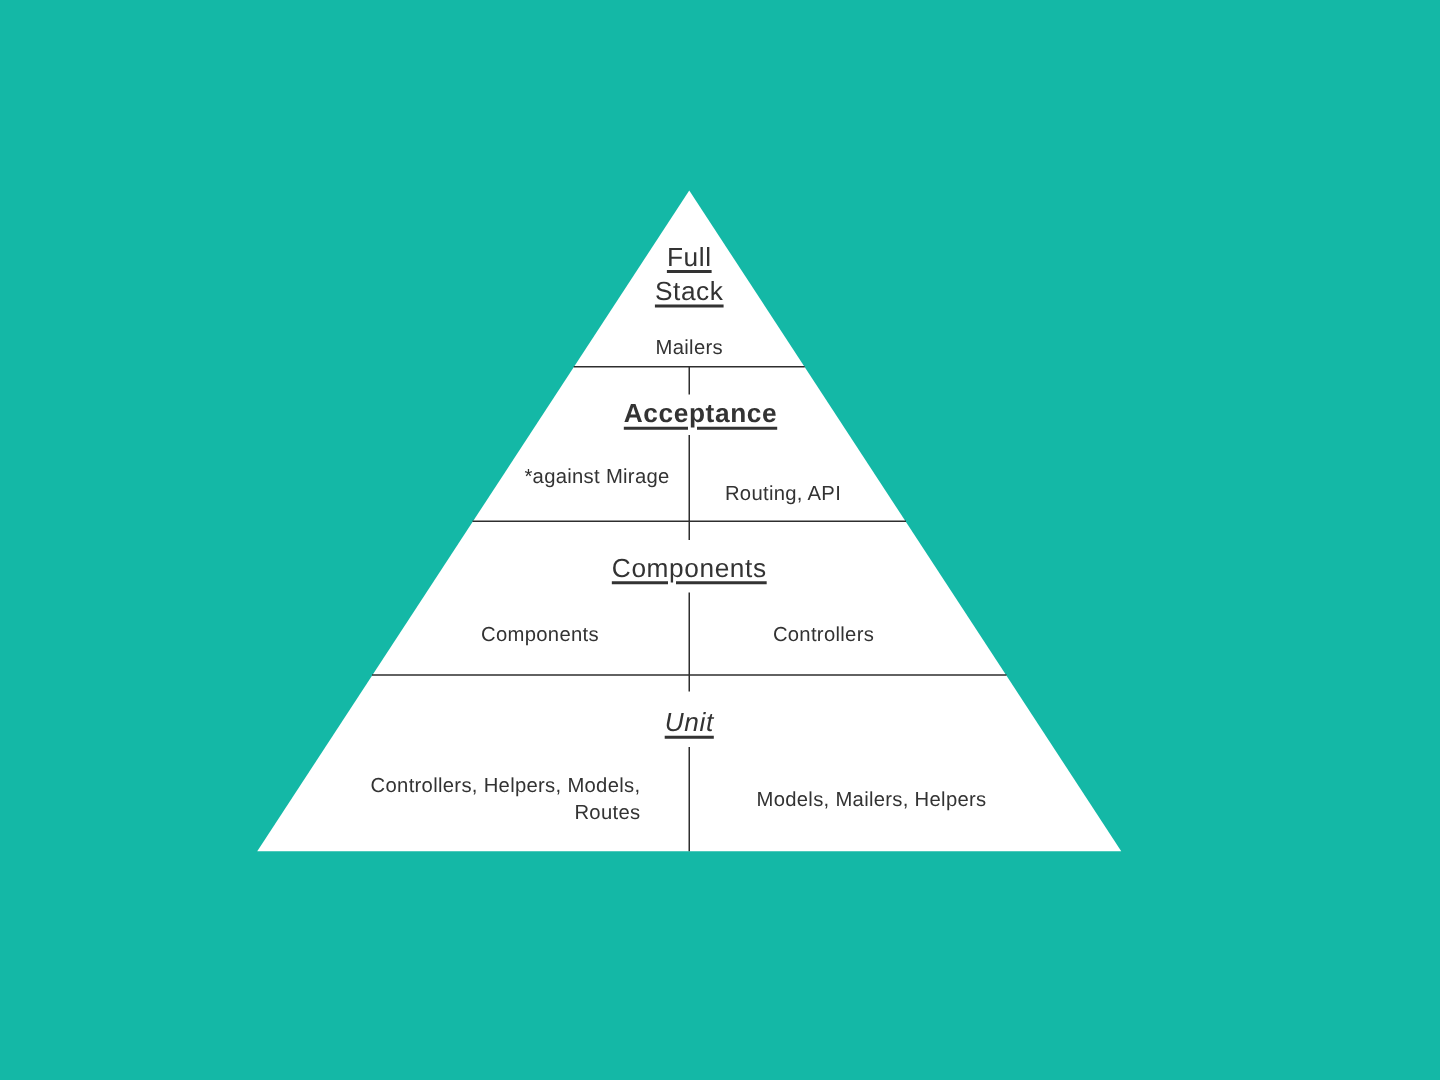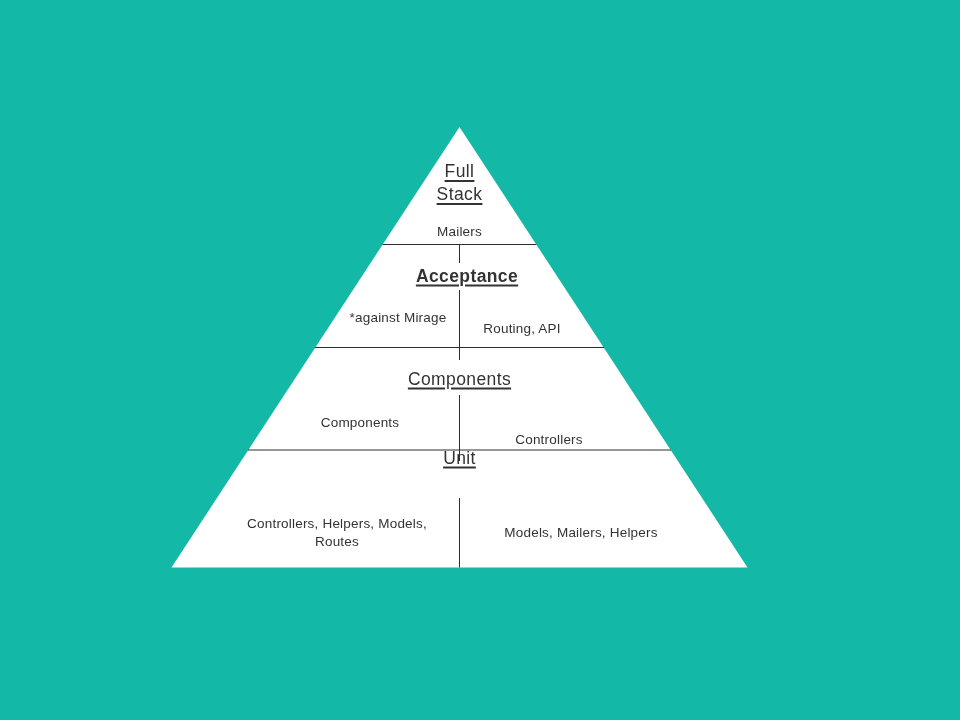--- a/index.html
+++ b/index.html
@@ -62,20 +62,20 @@
   <div class="lbl title" style="left:459.5px; top:183px;">Full
 Stack</div>
   <div class="lbl sub" style="left:459.5px; top:231.5px;">Mailers</div>
 
   <div class="lbl title" style="left:467px; top:276px;font-weight:bold;">Acceptance</div>
   <div class="lbl sub" style="left:398px; top:318px;text-align:center;">*against Mirage</div>
   <div class="lbl sub" style="left:522px; top:329px;">Routing, API</div>
 
   <div class="lbl title" style="left:459.5px; top:379px;">Components</div>
   <div class="lbl sub" style="left:360px; top:423px;">Components</div>
-  <div class="lbl sub" style="left:549px; top:440px;">Controllers</div>
+  <div class="lbl sub" style="left:549px; top:423px;">Controllers</div>
 
-  <div class="lbl title" style="left:459.5px; top:458px;">Unit</div>
-  <div class="lbl sub" style="left:337px; top:533px;">Controllers, Helpers, Models,
+  <div class="lbl title" style="left:459.5px; top:482px;font-style:italic;">Unit</div>
+  <div class="lbl sub" style="left:337px; top:533px;text-align:right;">Controllers, Helpers, Models,
 Routes</div>
   <div class="lbl sub" style="left:581px; top:533px;">Models, Mailers, Helpers</div>
 
 </div>
 
 </body></html>

